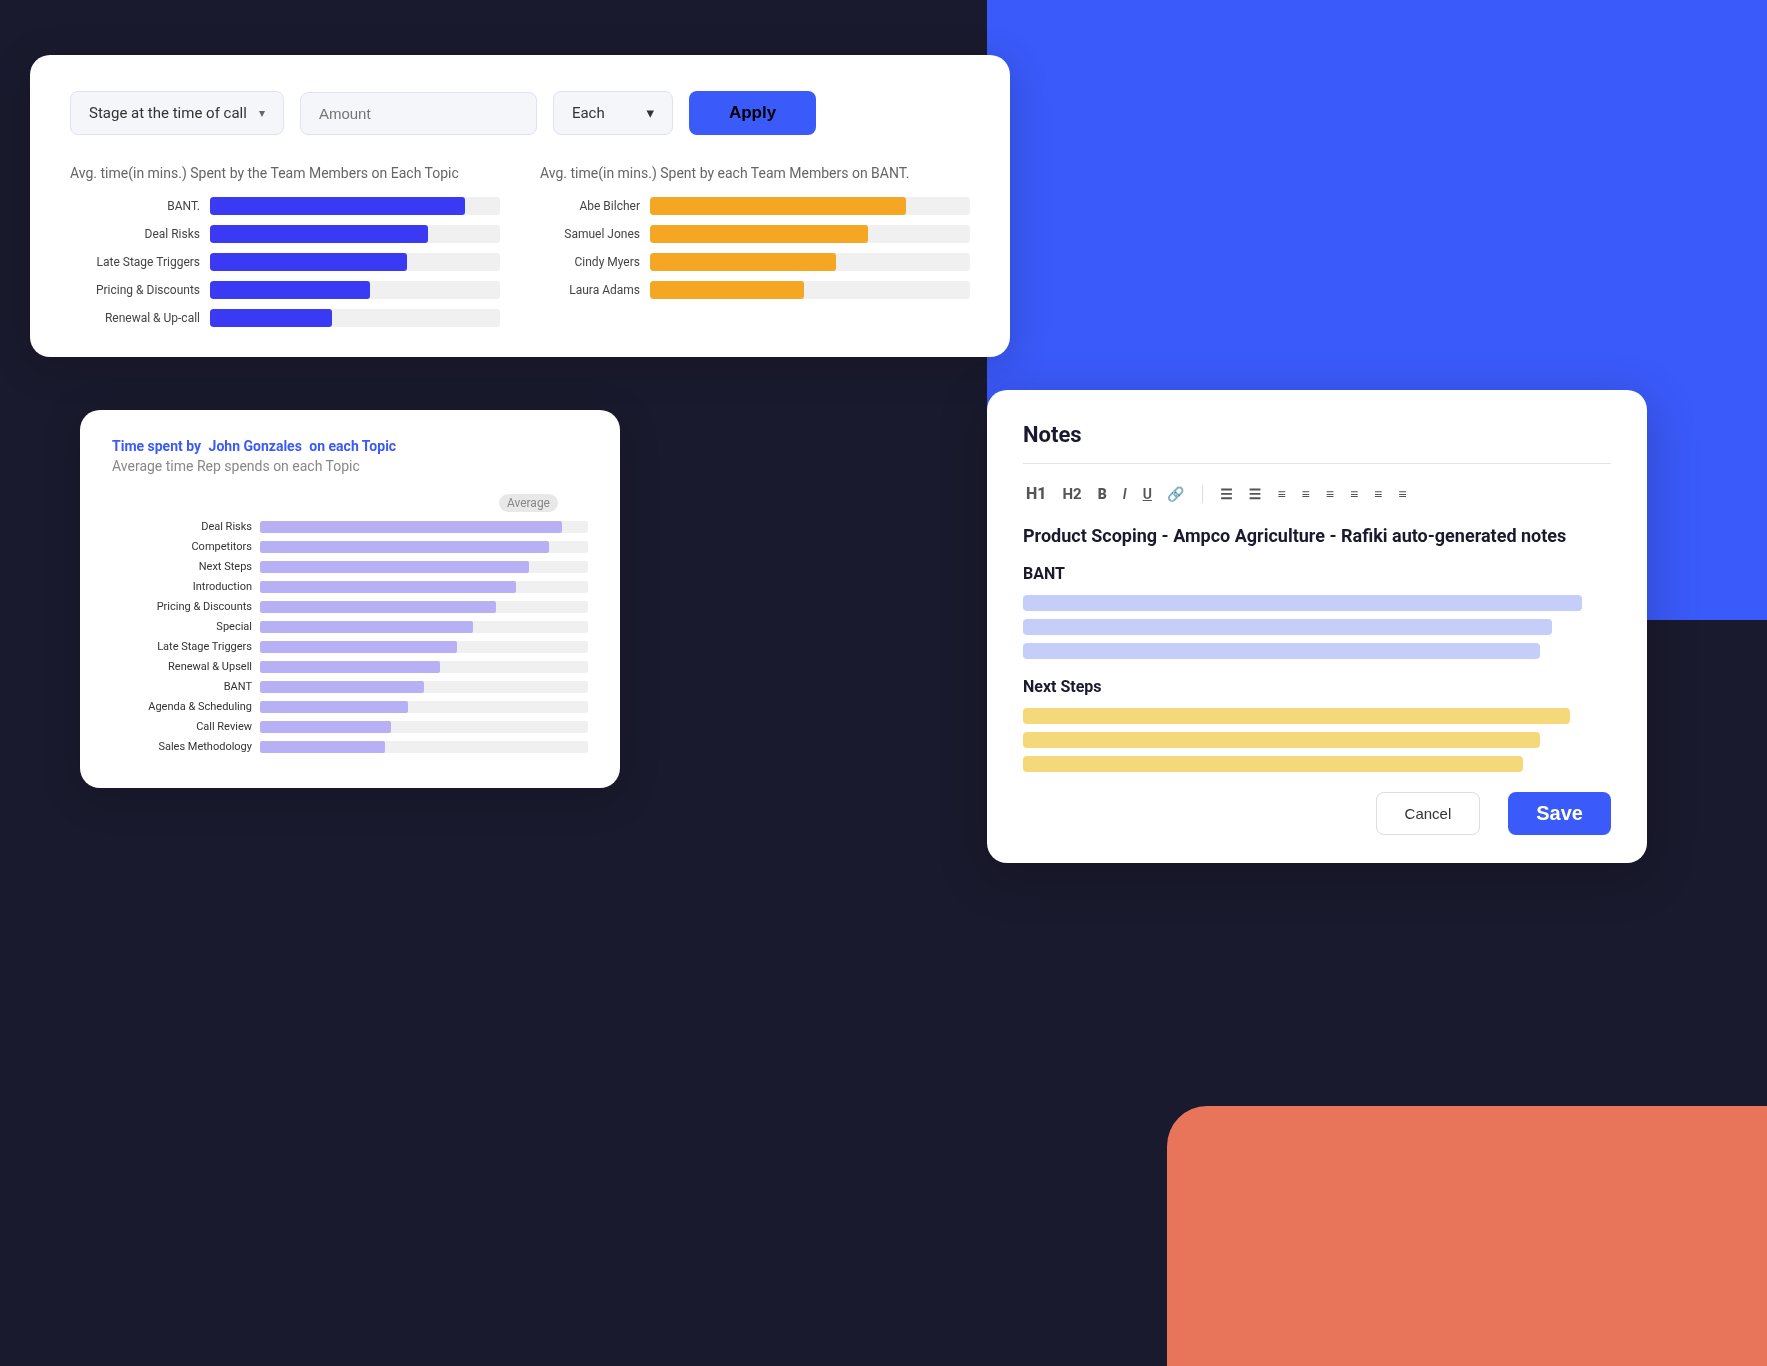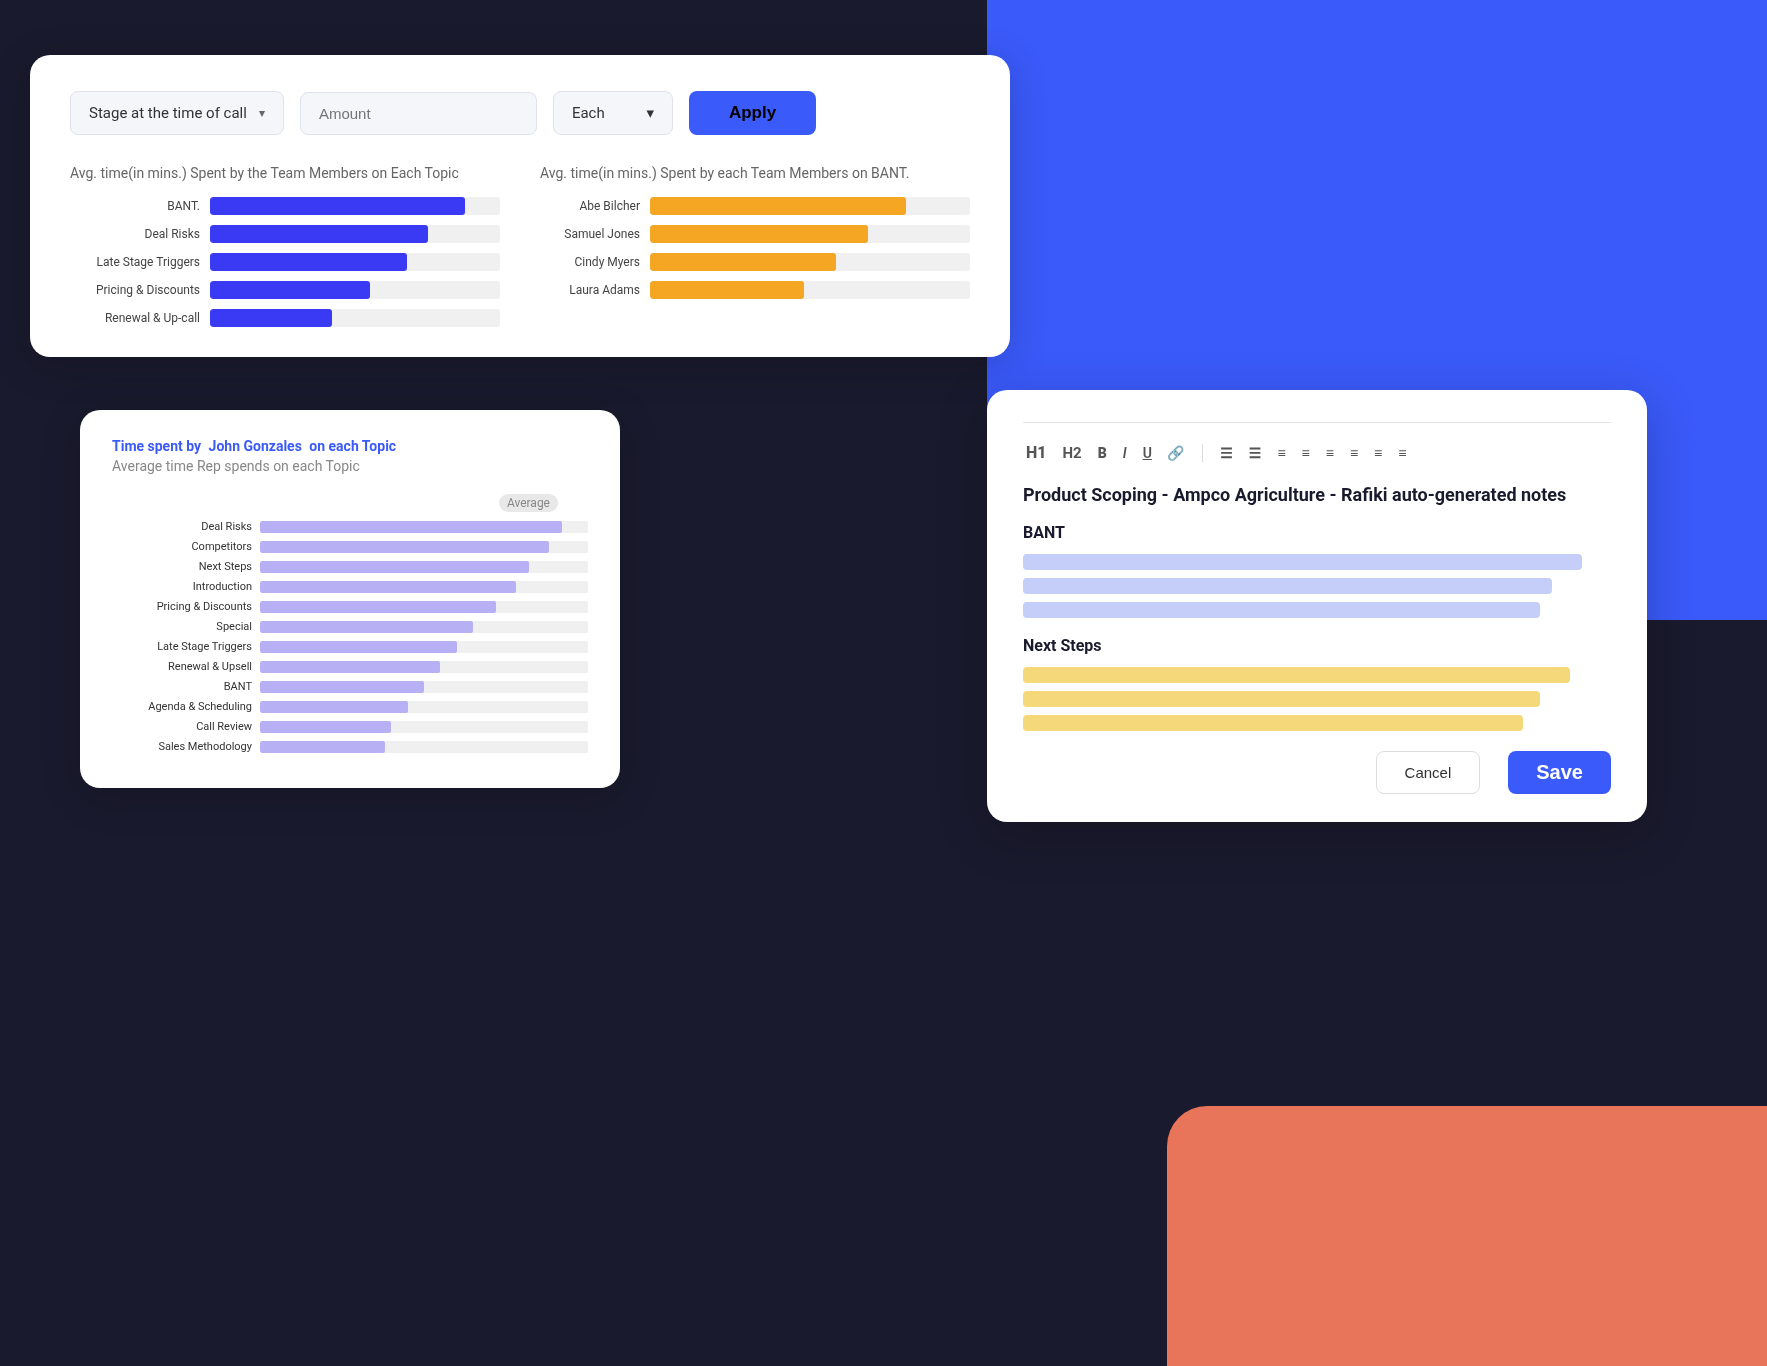--- a/index.html
+++ b/index.html
@@ -540,20 +540,21 @@
       <div class="small-bar-row">
       <span class="small-bar-label">Sales Methodology</span>
       <div class="small-bar-track">
         <div class="small-bar-fill" style="width:38%"></div>
       </div>
     </div>
     </div>
 </div>
 
 <div class="notes-modal">
+  <div class="notes-title">Notes</div>
   <div class="notes-divider"></div>
 
   <div class="notes-toolbar">
     <span class="toolbar-btn h1">H1</span>
     <span class="toolbar-btn h2">H2</span>
     <span class="toolbar-btn bold">B</span>
     <span class="toolbar-btn italic">I</span>
     <span class="toolbar-btn underline">U</span>
     <span class="toolbar-btn">🔗</span>
     <span class="toolbar-sep"></span>

